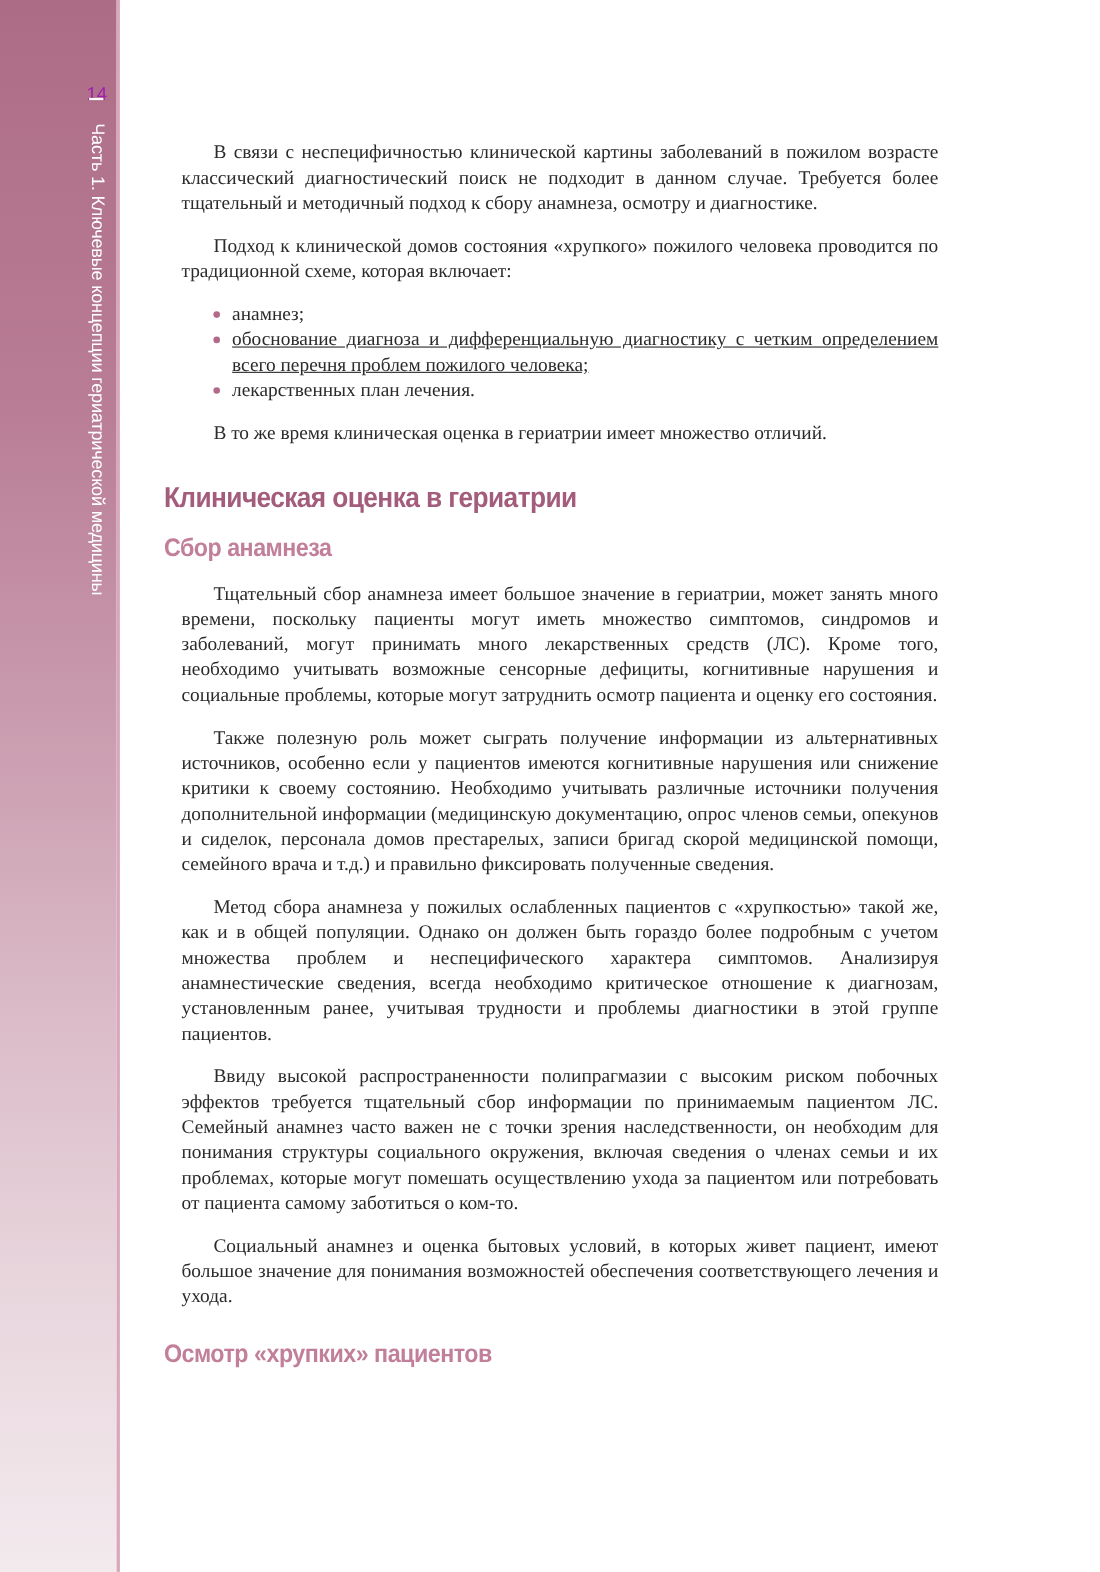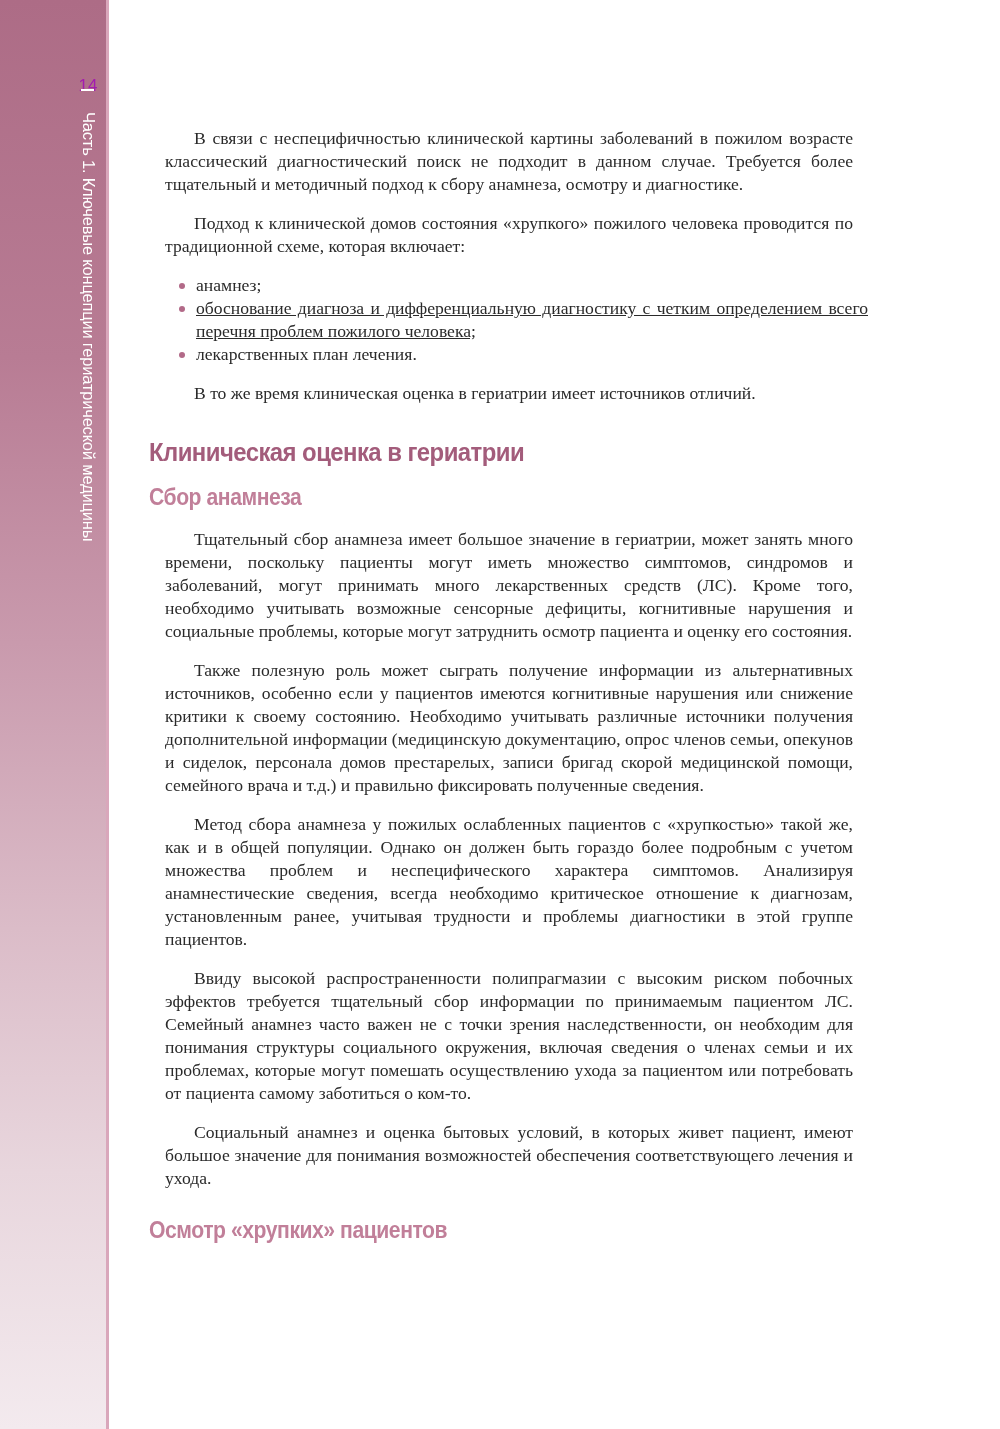--- a/index.html
+++ b/index.html
@@ -72,21 +72,21 @@
     .para {
       margin: 16px;
       font-size: 17.6px;
       line-height: 23px;
       text-align: justify;
       text-indent: 29px;
       hyphens: manual;
     }
     ul.bullets {
       list-style: none;
-      margin: 1px;
+      margin: 16px;
       padding: 0 0 0 29px;
     }
     ul.bullets li {
       position: relative;
       padding-left: 17px;
       font-size: 17.6px;
       line-height: 23px;
     }
     .bullet-dot {
       position: absolute;
@@ -133,21 +133,21 @@
 <div class="running-head">Часть 1. Ключевые концепции гериатрической медицины</div>
 
 <div class="content">
   <p class="para">В связи с неспецифичностью клинической картины заболеваний в пожилом воз­расте классический диагностический поиск не подходит в данном случае. Требуется более тщательный и методичный подход к сбору анамнеза, осмотру и диагностике.</p>
   <p class="para">Подход к клинической домов состояния «хрупкого» пожилого человека прово­дится по традиционной схеме, которая включает:</p>
   <ul class="bullets">
     <li><span class="bullet-dot"></span><span>анамнез;</span></li>
     <li style="text-align:justify;text-decoration:underline;"><span class="bullet-dot"></span><span>обоснование диагноза и дифференциальную диагностику с четким определе­нием всего перечня проблем пожилого человека;</span></li>
     <li><span class="bullet-dot"></span><span>лекарственных план лечения.</span></li>
   </ul>
-  <p class="para">В то же время клиническая оценка в гериатрии имеет источников отличий.</p>
+  <p class="para">В то же время клиническая оценка в гериатрии имеет множество отличий.</p>
 
   <h1 class="h1">Клиническая оценка в гериатрии</h1>
 
   <h2 class="h2">Сбор анамнеза</h2>
   <p class="para">Тщательный сбор анамнеза имеет большое значение в гериатрии, может занять много времени, поскольку пациенты могут иметь множество симптомов, синдро­мов и заболеваний, могут принимать много лекарственных средств (ЛС). Кроме того, необходимо учитывать возможные сенсорные дефициты, когнитивные нару­шения и социальные проблемы, которые могут затруднить осмотр пациента и оцен­ку его состояния.</p>
   <p class="para">Также полезную роль может сыграть получение информации из альтернативных источников, особенно если у пациентов имеются когнитивные нарушения или сни­жение критики к своему состоянию. Необходимо учитывать различные источники получения дополнительной информации (медицинскую документацию, опрос чле­нов семьи, опекунов и сиделок, персонала домов престарелых, записи бригад ско­рой медицинской помощи, семейного врача и т.д.) и правильно фиксировать полу­ченные сведения.</p>
   <p class="para">Метод сбора анамнеза у пожилых ослабленных пациентов с «хрупкостью» такой же, как и в общей популяции. Однако он должен быть гораздо более подробным с учетом множества проблем и неспецифического характера симптомов. Анализи­руя анамнестические сведения, всегда необходимо критическое отношение к диаг­нозам, установленным ранее, учитывая трудности и проблемы диагностики в этой группе пациентов.</p>
   <p class="para">Ввиду высокой распространенности полипрагмазии с высоким риском побоч­ных эффектов требуется тщательный сбор информации по принимаемым пациен­том ЛС. Семейный анамнез часто важен не с точки зрения наследственности, он необходим для понимания структуры социального окружения, включая сведения о членах семьи и их проблемах, которые могут помешать осуществлению ухода за пациентом или потребовать от пациента самому заботиться о ком-то.</p>
   <p class="para">Социальный анамнез и оценка бытовых условий, в которых живет пациент, име­ют большое значение для понимания возможностей обеспечения соответствующе­го лечения и ухода.</p>
 

